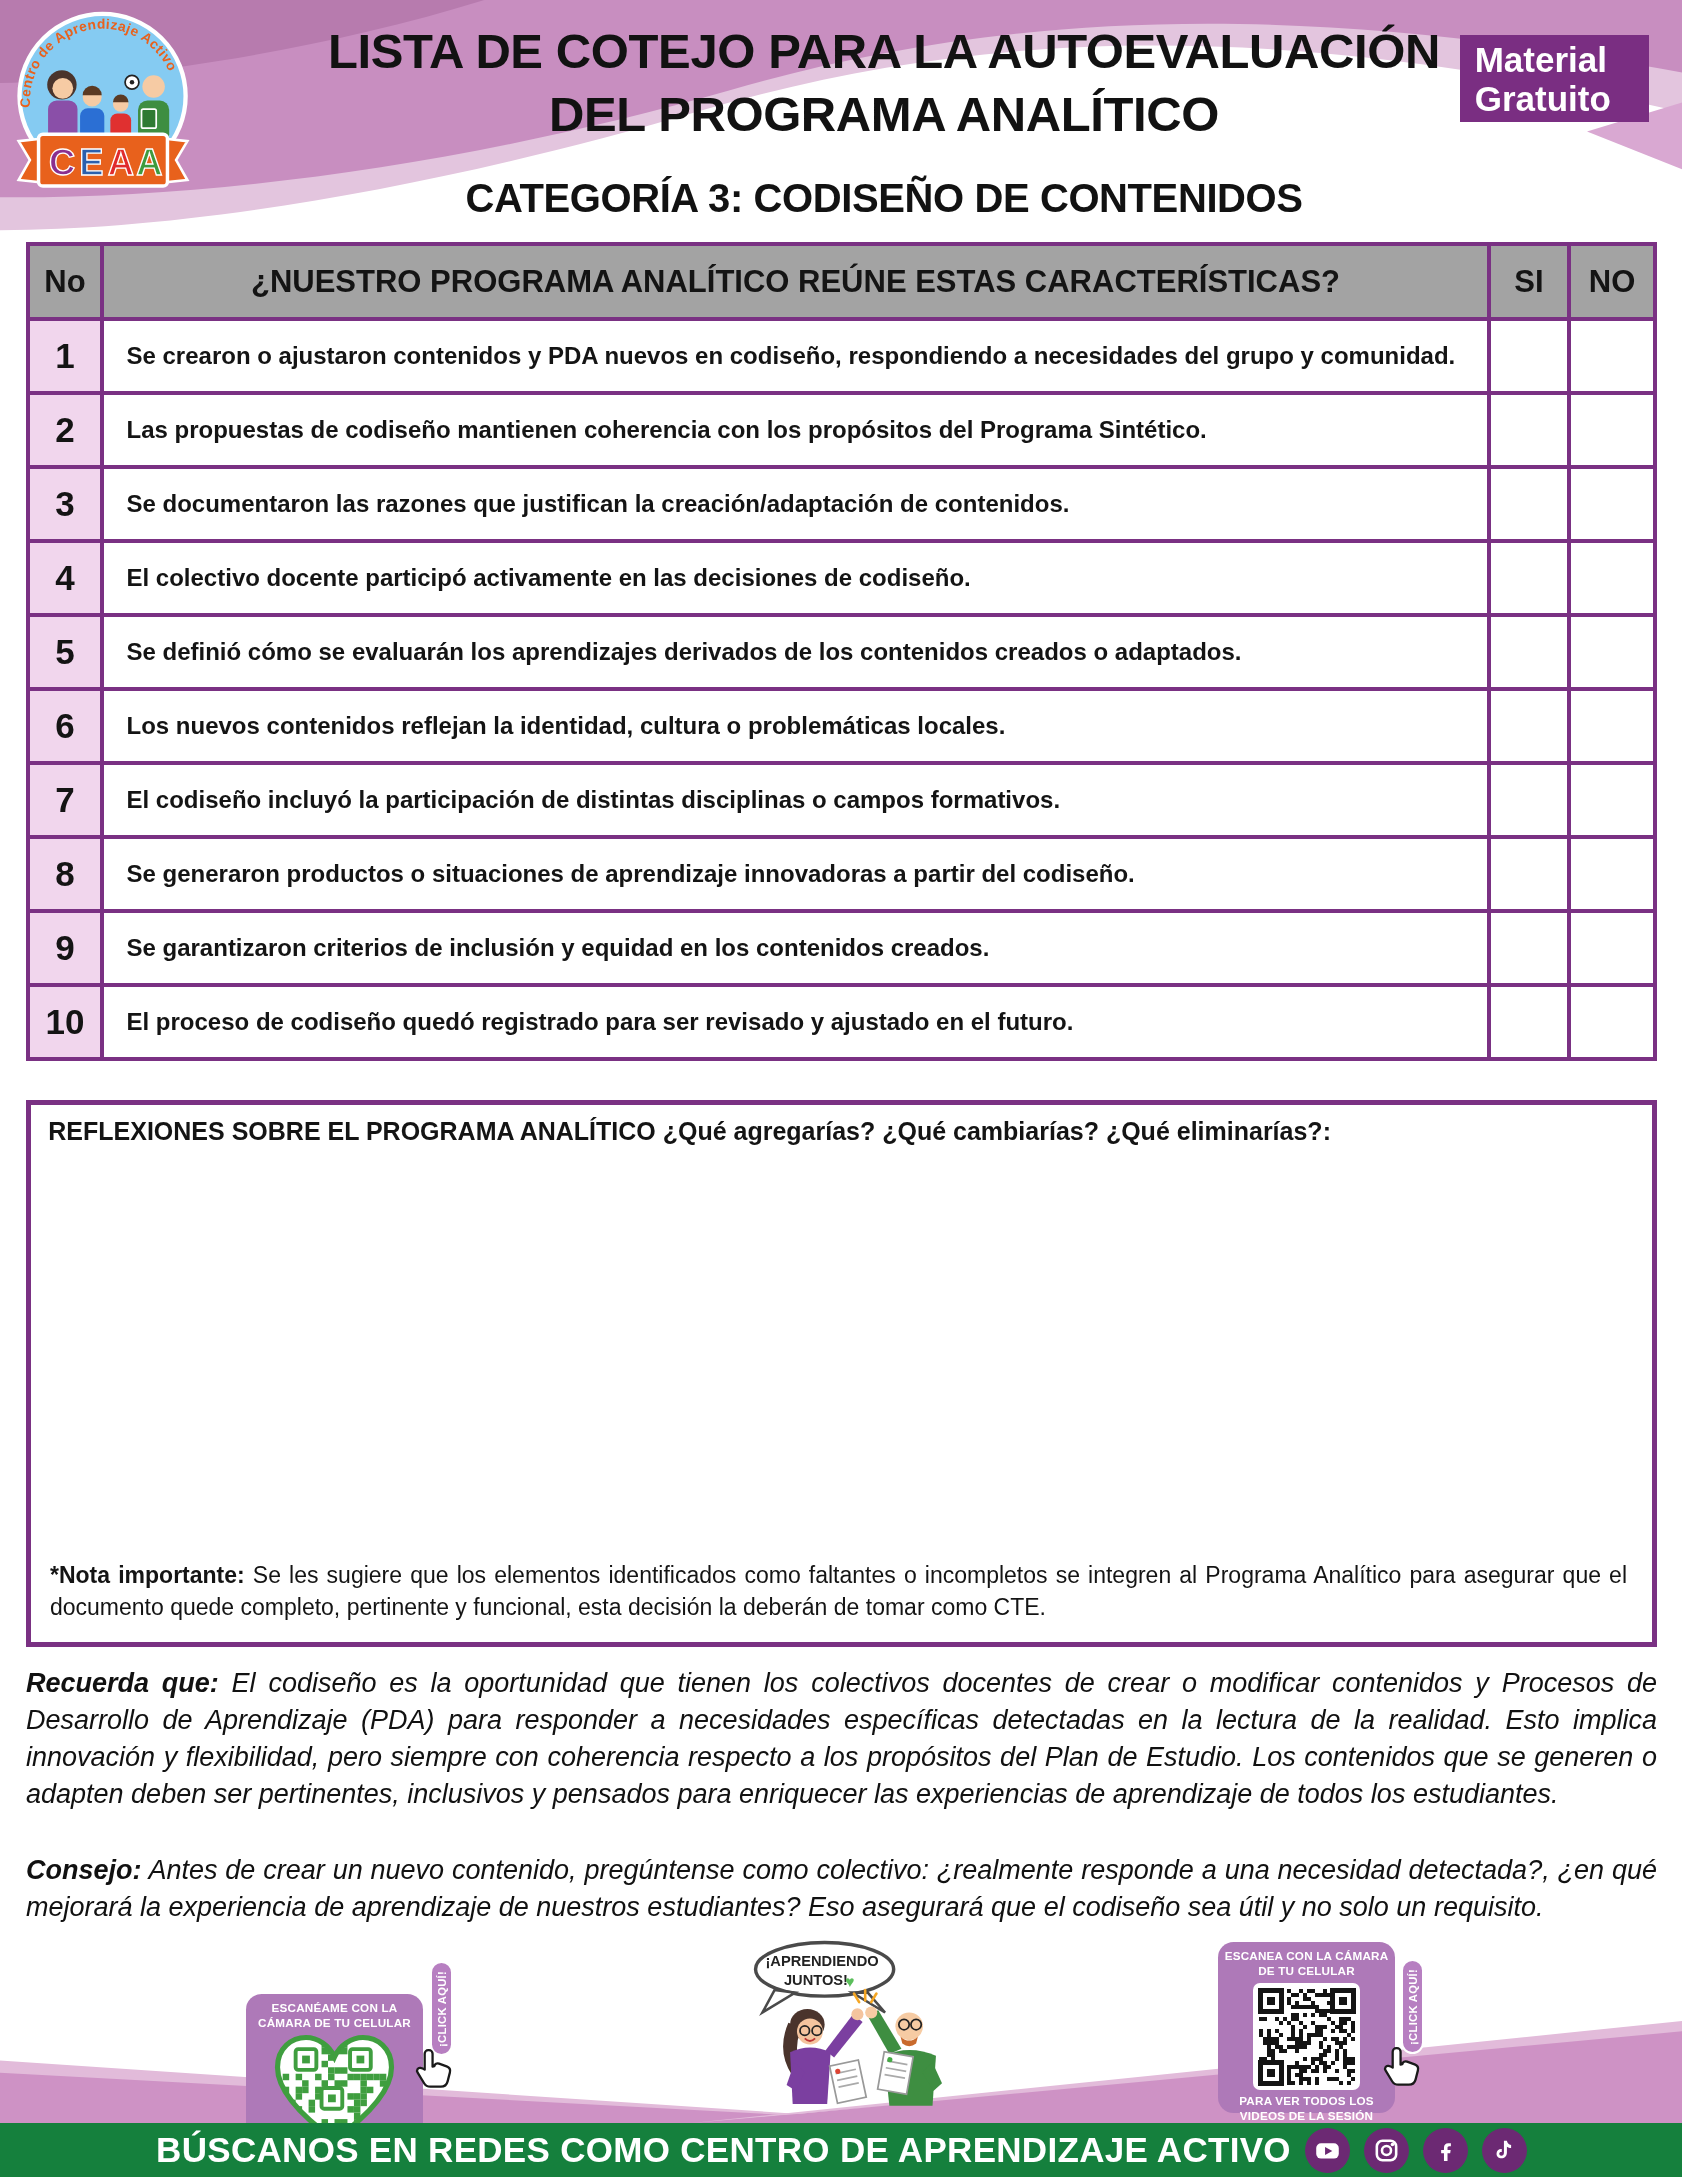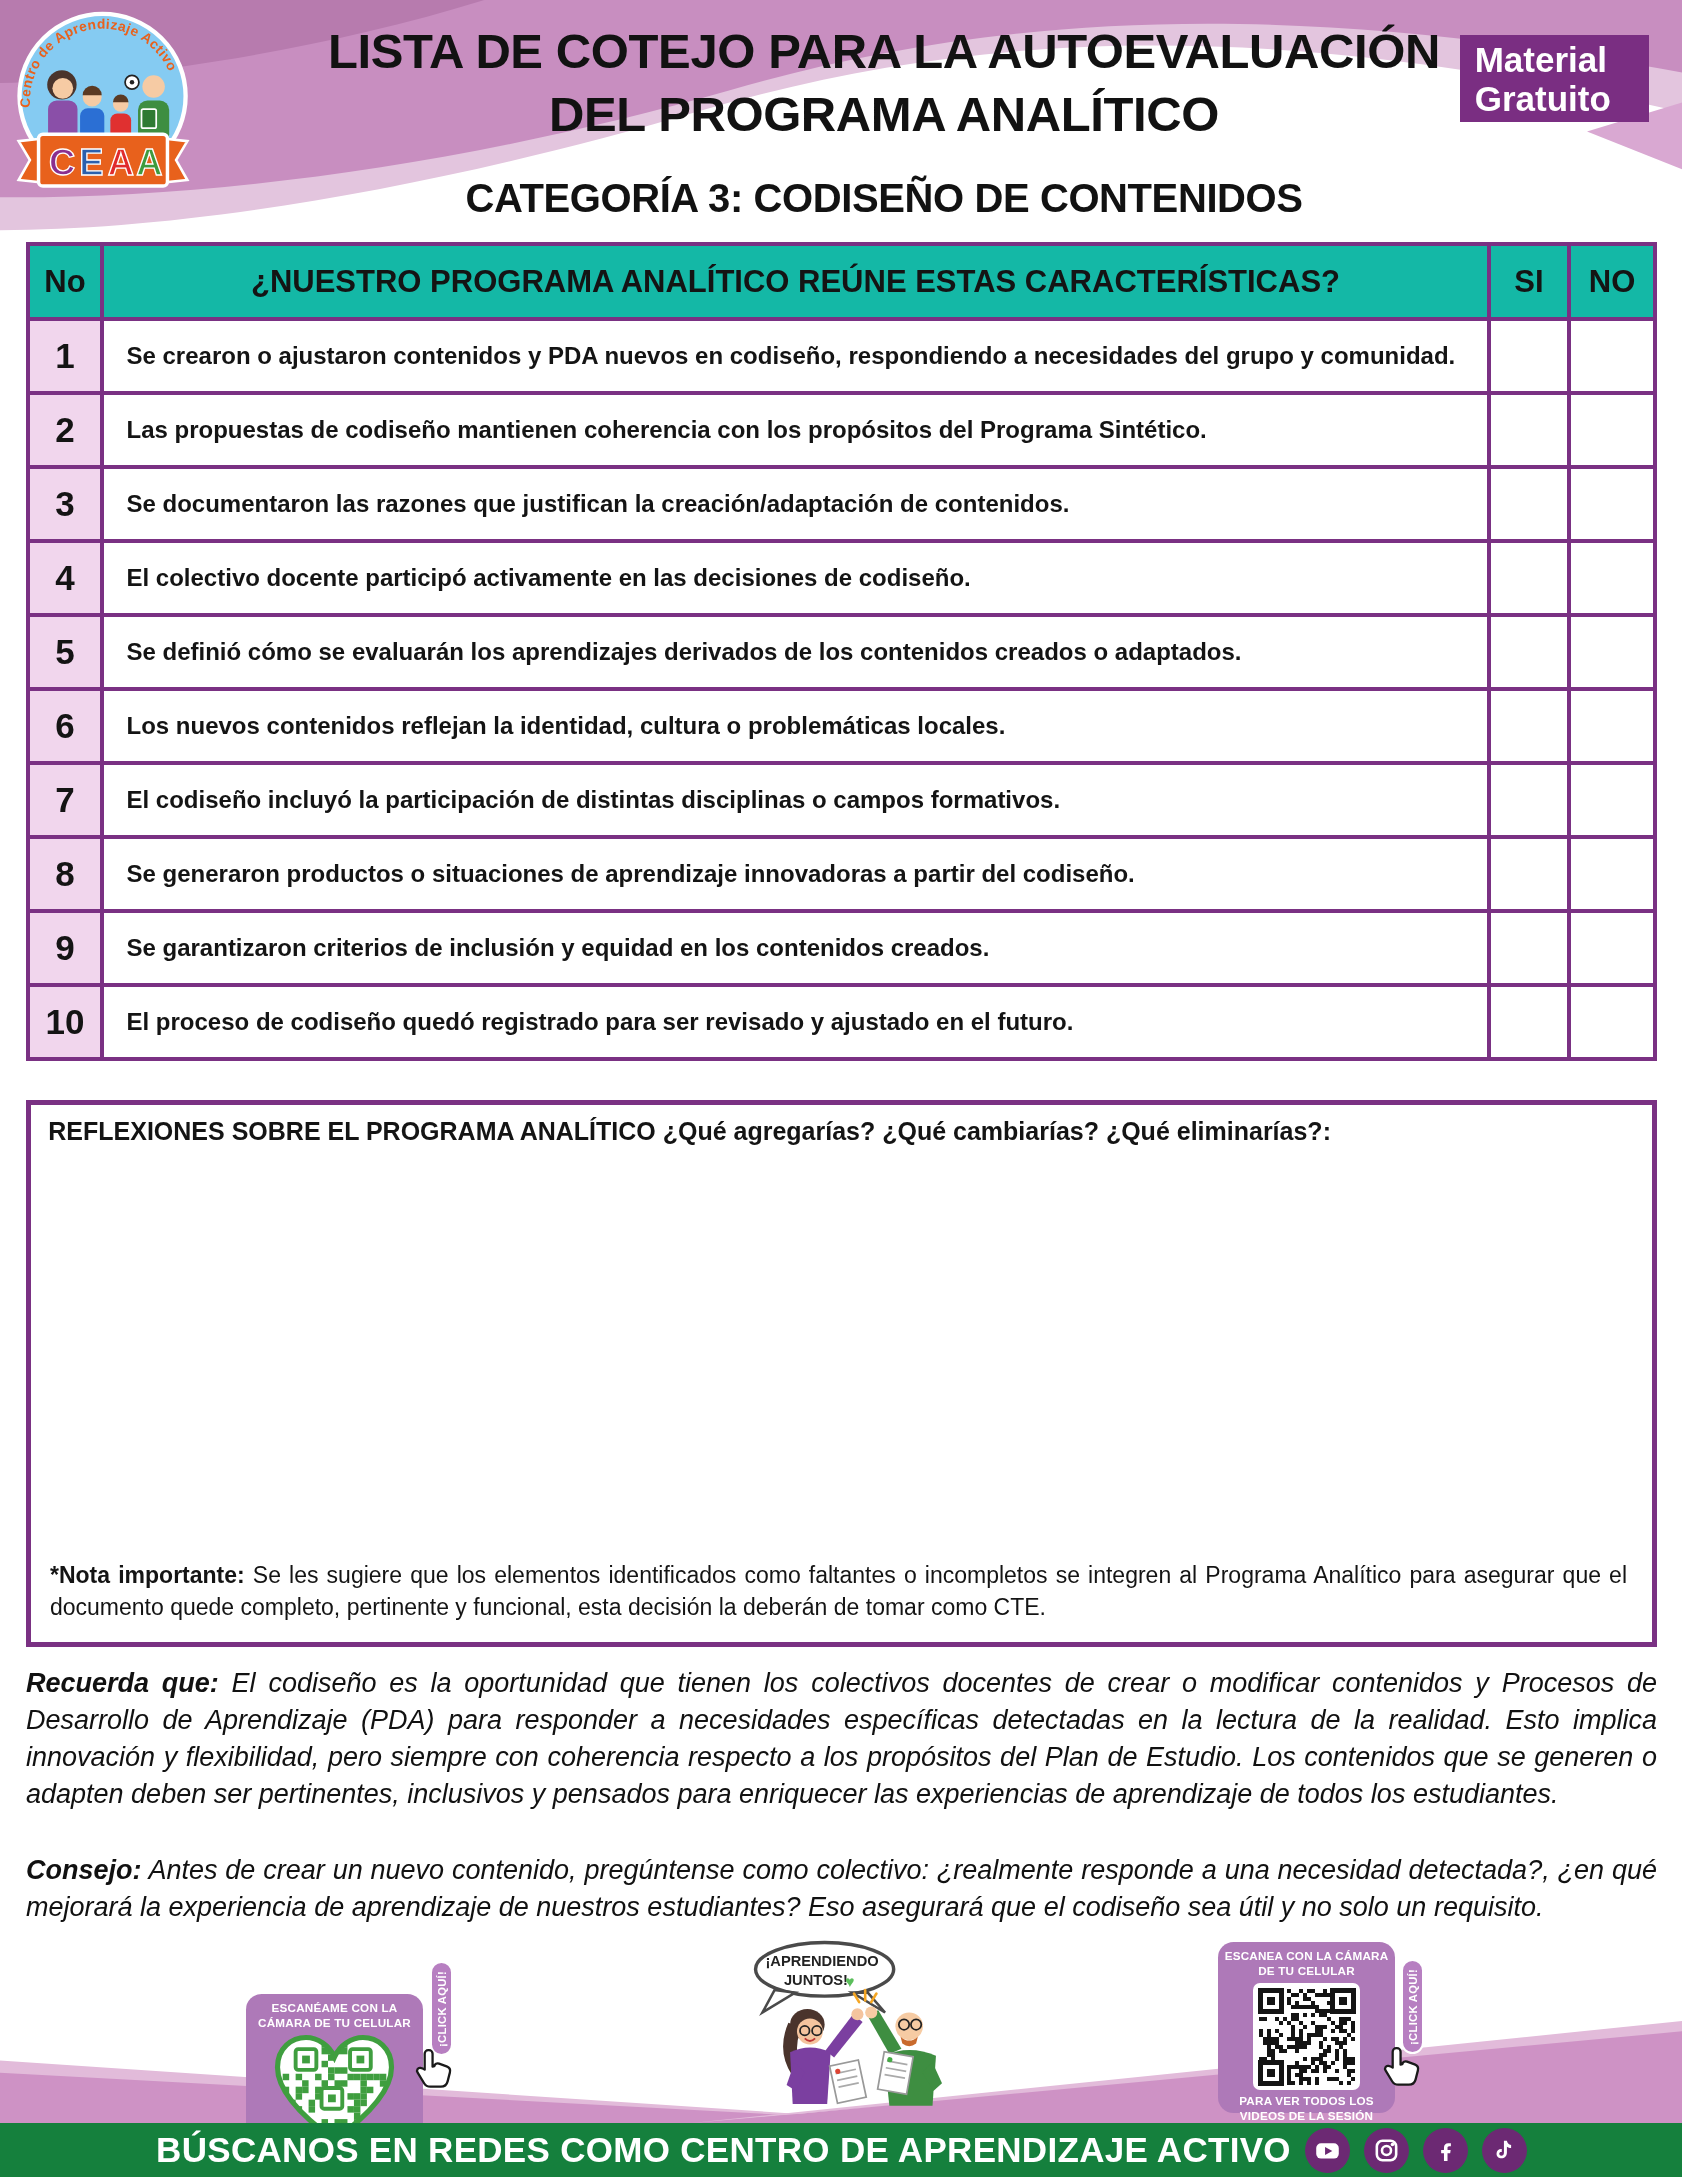--- a/index.html
+++ b/index.html
@@ -17,21 +17,21 @@
   #title2 { top:86px; font-size:49px; }
   #subtitle { top:176px; font-size:40px; }
   #badge {
     left:1460px; top:35px; width:189px; height:87px; background:#7A2E82;
     color:#fff; font-weight:bold; font-size:35px; line-height:1.1; padding:6px 0 0 14.7px; box-sizing:border-box;
   }
 
   
   table.checklist { position:absolute; left:26px; top:242px; width:1631px; border-collapse:collapse; table-layout:fixed; }
   table.checklist th, table.checklist td { border:4.3px solid #7A3183; }
-  table.checklist th { background:#14b8a6; height:69px; font-size:31px; color:#141414; }
+  table.checklist th { background:#a3a3a3; height:69px; font-size:31px; color:#141414; }
   th.q-head { font-size:32px; }
   td.num { background:#F1D6ED; text-align:center; font-size:35px; font-weight:bold; }
   tr.data { height:74px; }
   td.q { background:#fff; padding:0 22.5px; font-size:24px; font-weight:bold; text-align:justify; line-height:1.22; }
   td.check { background:#fff; }
 
   
   #reflections {
     left:26px; top:1100px; width:1631px; height:547px; border:5.2px solid #7A3183; background:#fff;
     box-sizing:border-box; display:flex; flex-direction:column;

